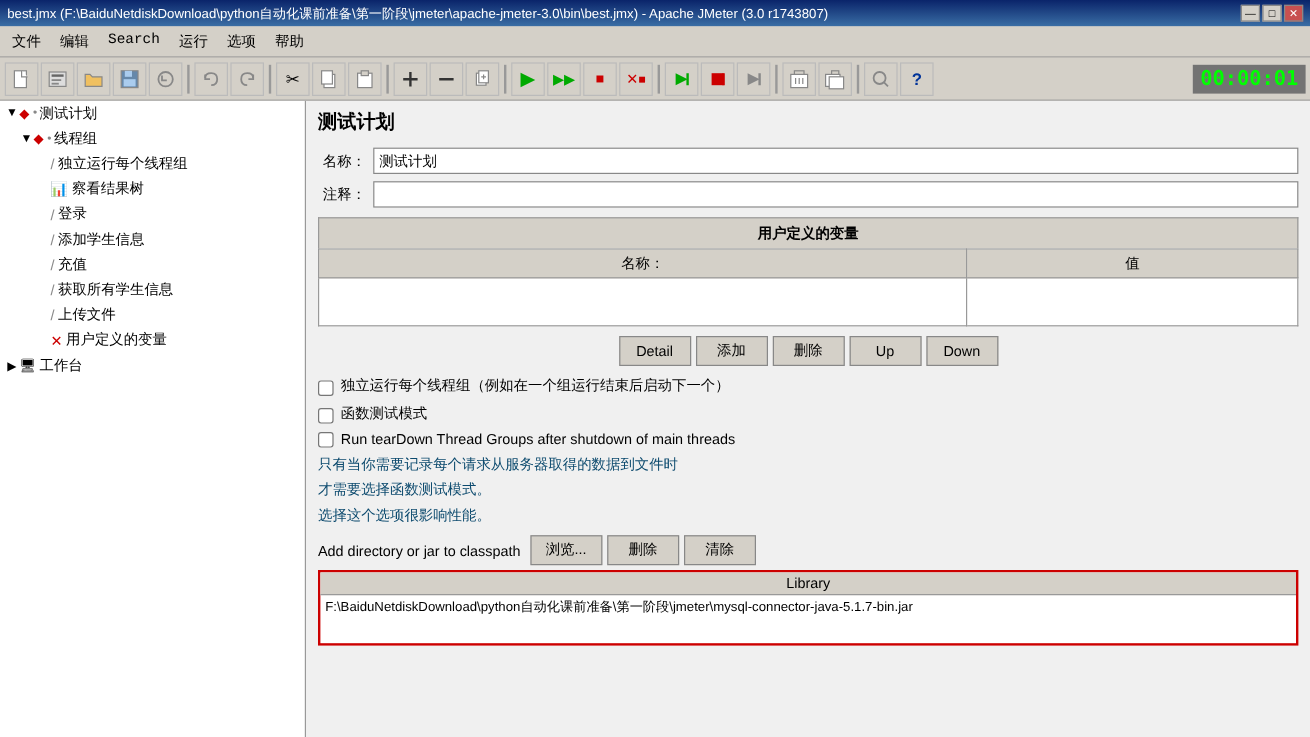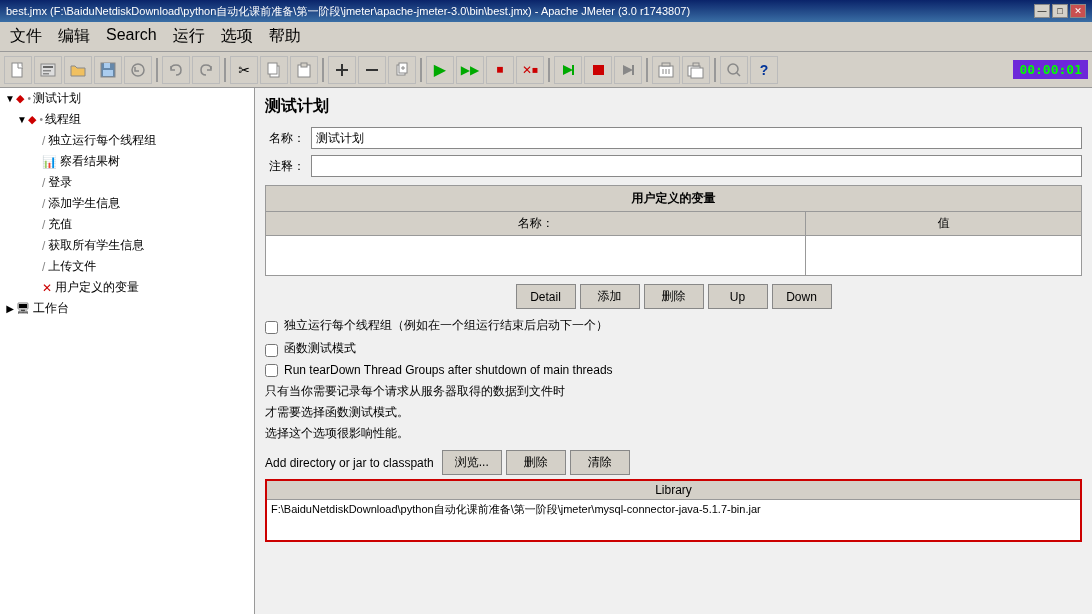--- a/index.html
+++ b/index.html
@@ -32,21 +32,22 @@
     .menu-bar {
       background: #d4d0c8;
       border-bottom: 1px solid #999;
       display: flex;
       padding: 2px 4px;
       gap: 4px;
     }
     .menu-item {
       padding: 2px 6px;
       cursor: pointer;
-      font-size: 16px;
+      font-size: 12px;
+      font-family: Liberation Mono, monospace;
     }
 
     
     .toolbar {
       background: #d4d0c8;
       border-bottom: 1px solid #999;
       display: flex;
       align-items: center;
       padding: 2px 4px;
       gap: 2px;
@@ -57,22 +58,22 @@
       background: #d4d0c8;
       border: 1px solid #bbb;
       display: flex; align-items: center; justify-content: center;
       cursor: pointer;
       font-size: 14px;
     }
     .toolbar-separator { width: 2px; height: 24px; background: #999; margin: 0 2px; }
     .toolbar-time {
       margin-left: auto;
       font-family: monospace;
-      font-size: 13px;
-      background: #6d28d9;
+      font-size: 17px;
+      background: #737373;
       color: #00ff00;
       padding: 2px 6px;
       font-weight: bold;
       text-align: center;
     }
 
     
     .main-layout {
       display: flex;
       height: calc(614px - 22px - 22px - 36px);
@@ -219,21 +220,21 @@
       min-height: 20px;
     }
     .library-row-empty {
       height: 18px;
     }
 
     
     .desc-text {
       font-size: 12px;
       margin-bottom: 4px;
-      color: #000000;
+      color: #0c4a6e;
     }
 
     
     .right-panel::-webkit-scrollbar { width: 14px; }
     .right-panel::-webkit-scrollbar-track { background: #d4d0c8; }
     .right-panel::-webkit-scrollbar-thumb { background: #a0a0a0; border: 1px solid #888; }
   </style>
 </head>
 <body>
 

